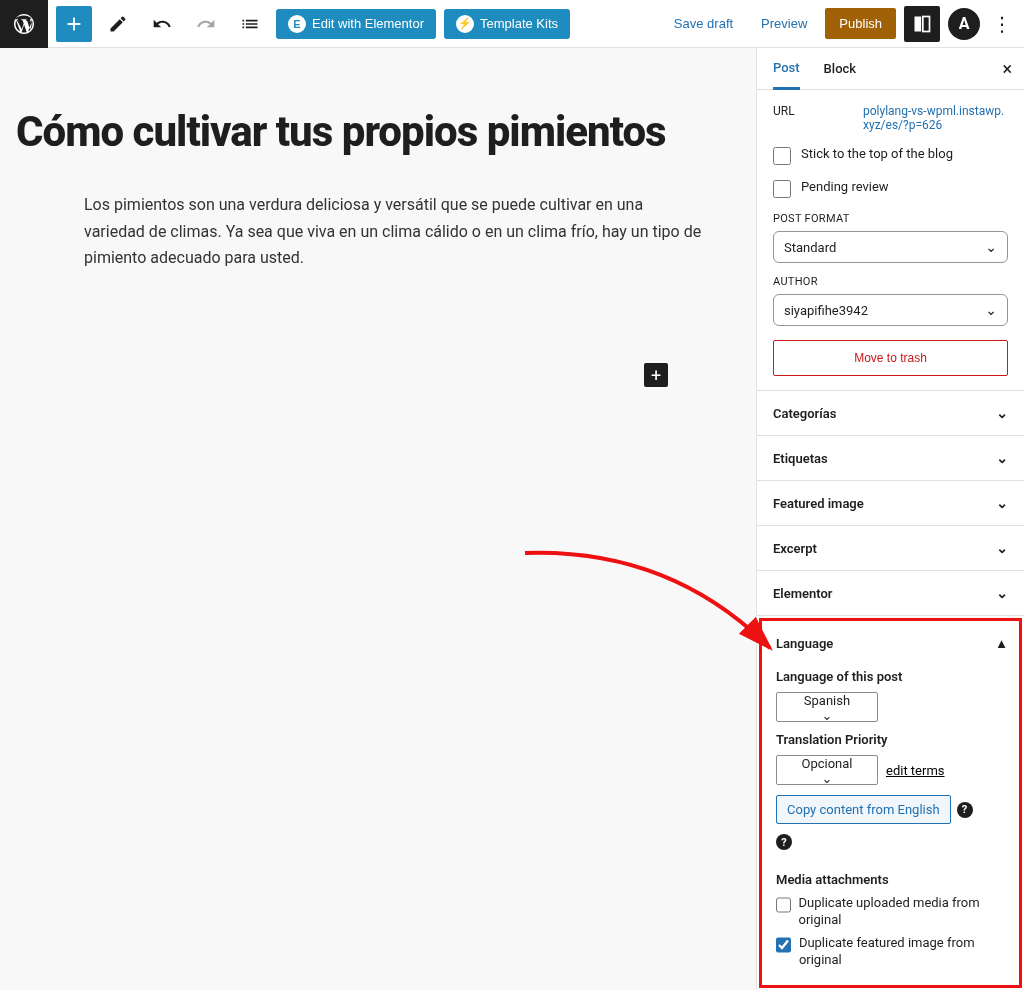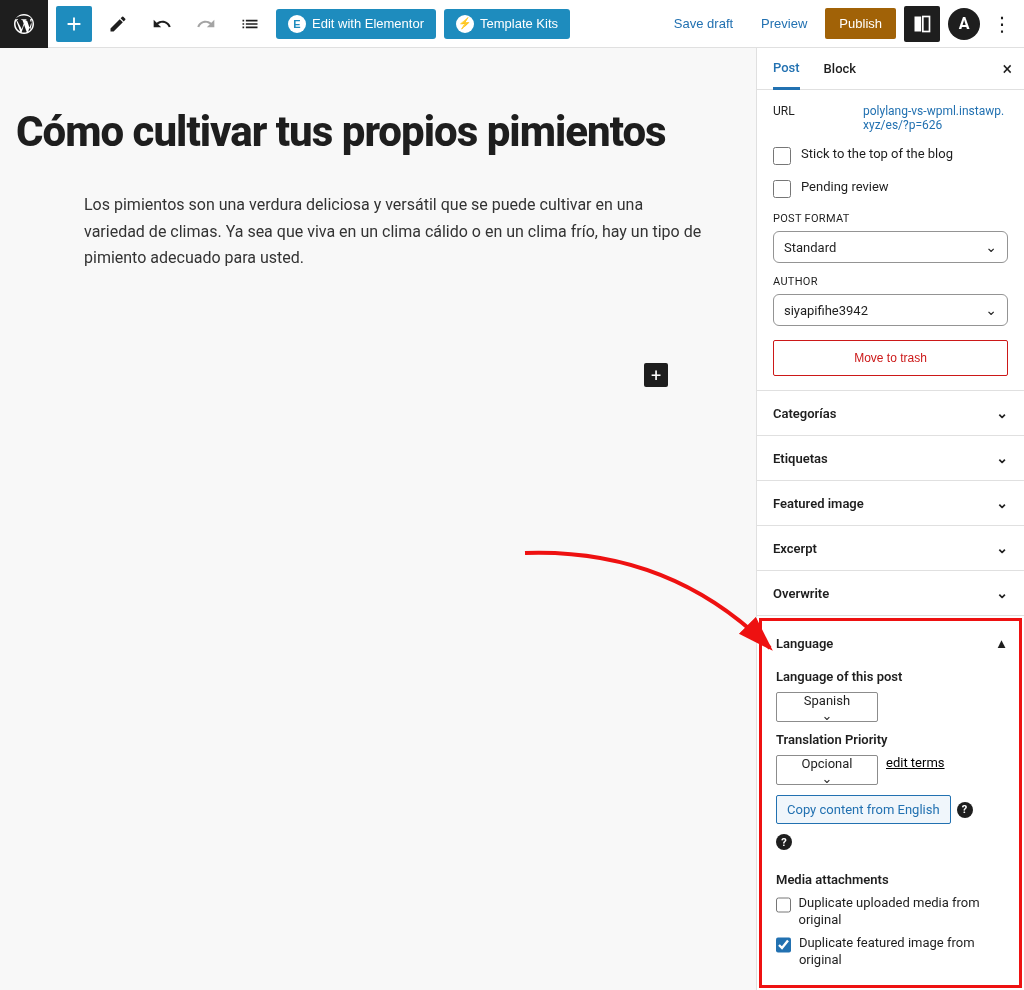--- a/index.html
+++ b/index.html
@@ -41,21 +41,21 @@
 .select-box { width: 100%; height: 32px; border: 1px solid #949494; border-radius: 6px; padding: 0 10px; font-size: 13px; background: #fff; display: flex; align-items: center; justify-content: space-between; cursor: pointer; }
 .trash-btn { width: 100%; height: 36px; border: 1px solid #cc1818; color: #cc1818; background: #fff; border-radius: 2px; margin-top: 14px; font-size: 12px; cursor: pointer; }
 
 .accordion { padding: 14px 16px; border-bottom: 1px solid #e0e0e0; display: flex; justify-content: space-between; align-items: center; cursor: pointer; font-size: 13px; font-weight: 600; }
 .chev { font-size: 14px; color: #1e1e1e; }
 
 .lang-panel { border: 3px solid #e11; margin: 2px; padding: 14px 14px 10px; }
 .lang-panel .hdr { display: flex; justify-content: space-between; align-items: center; font-weight: 600; margin-bottom: 18px; }
 .lang-sub { font-size: 13px; font-weight: 600; margin: 10px 0 8px; }
 .lang-sel { width: 102px; height: 30px; border: 1px solid #8c8c8c; border-radius: 2px; padding: 0 8px; font-size: 13px; background: #fff; display: flex; align-items: center; justify-content: space-between; cursor: pointer; flex-direction: column; }
-.inline-row { display: flex; align-items: flex-start; gap: 8px; }
+.inline-row { display: flex; align-items: center; gap: 8px; }
 .edit-link { color: #000000; font-size: 13px; cursor: pointer; text-decoration: underline; }
 .copy-btn { display: inline-block; padding: 6px 10px; border: 1px solid #2271b1; color: #2271b1; background: #f0f6fb; border-radius: 2px; font-size: 13px; cursor: pointer; }
 .copy-row { display: flex; align-items: center; gap: 6px; margin: 10px 0 4px; }
 .help-dot { width: 16px; height: 16px; border-radius: 50%; background: #1e1e1e; color: #fff; display: flex; align-items: center; justify-content: center; font-size: 11px; font-weight: bold; }
 .media-chk { display: flex; align-items: flex-start; gap: 8px; margin: 6px 0; font-size: 13px; line-height: 1.3; }
 .media-chk input { width: 16px; height: 16px; margin-top: 2px; accent-color: #2271b1; }
 
 .arrow { position: absolute; left: 520px; top: 490px; pointer-events: none; }
 </style>
 </head>
@@ -172,21 +172,21 @@
       </div>
     <div class="accordion">
         <span>Featured image</span>
         <span class="chev">⌄</span>
       </div>
     <div class="accordion">
         <span>Excerpt</span>
         <span class="chev">⌄</span>
       </div>
     <div class="accordion">
-        <span>Overwrite</span>
+        <span>Elementor</span>
         <span class="chev">⌄</span>
       </div>
 
     <div class="lang-panel">
       <div class="hdr">
           <span>Language</span>
           <span class="chev">▴</span>
         </div>
       <div class="lang-sub">Language of this post</div>
       <div class="lang-sel">

